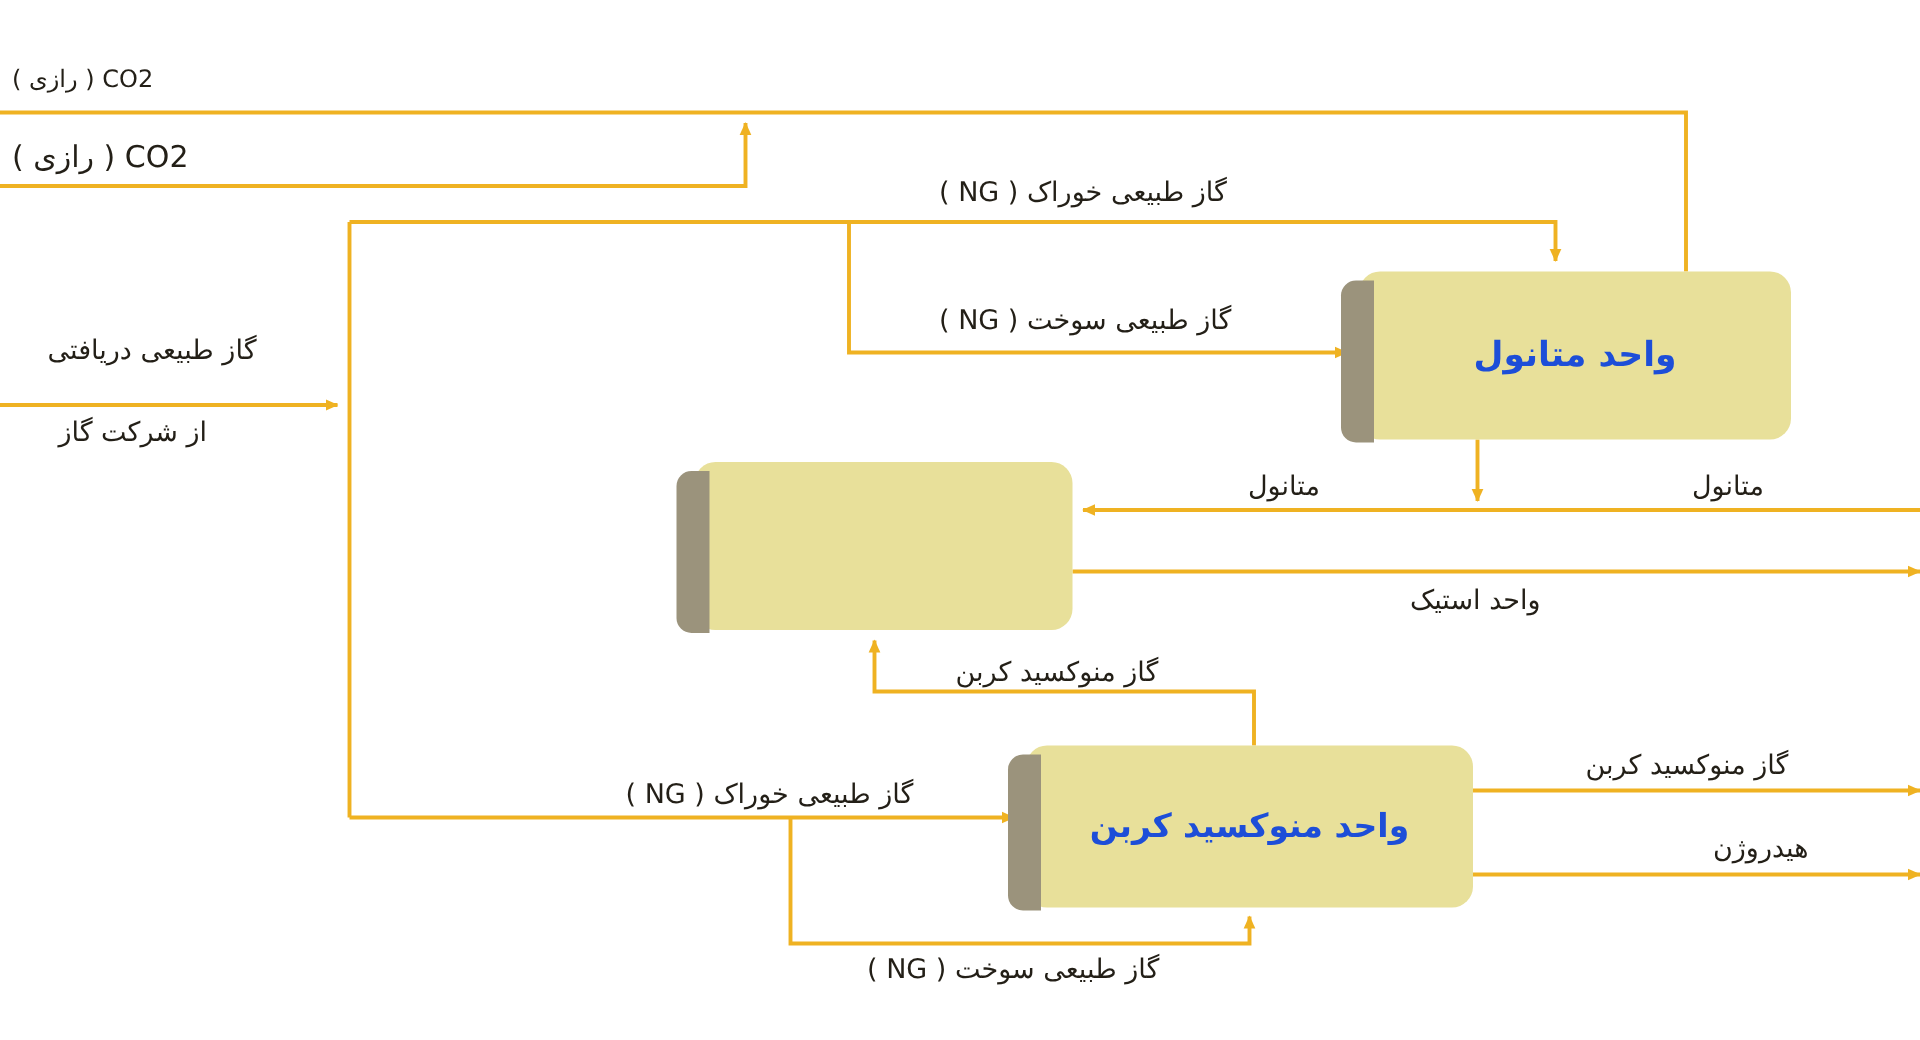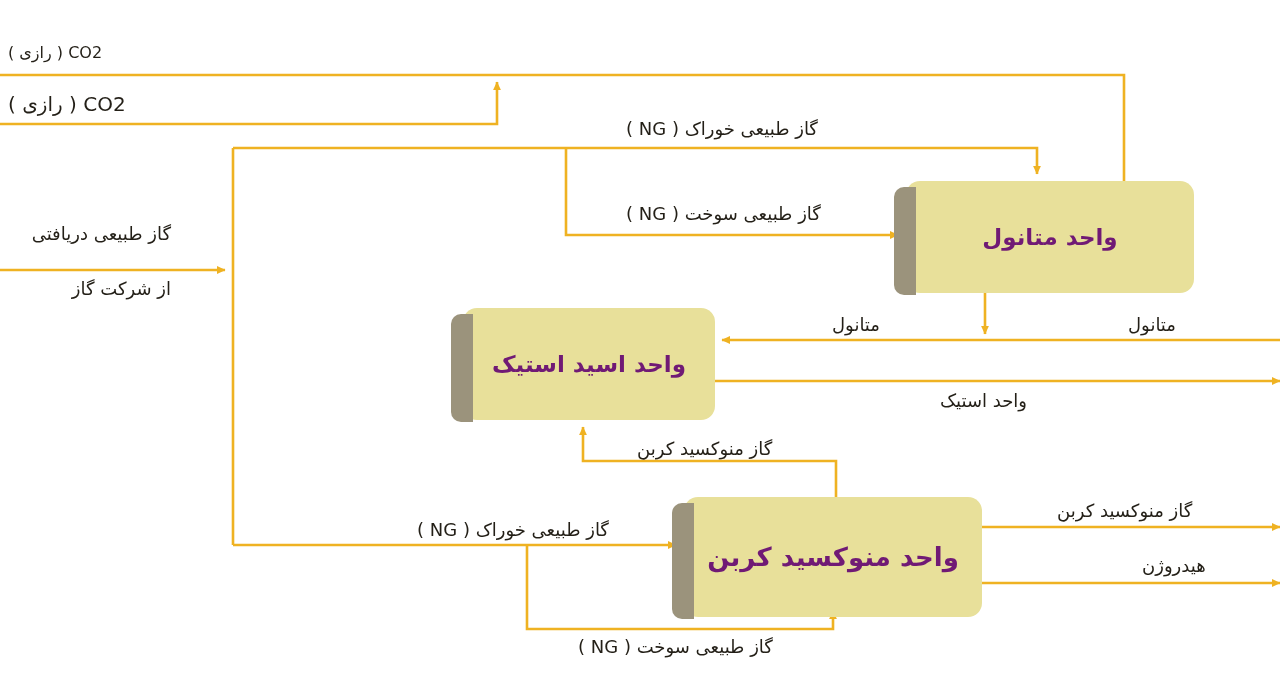--- a/index.html
+++ b/index.html
@@ -9,34 +9,34 @@
   }
   #canvas{position:relative;width:1280px;height:693px;background:#ffffff;}
   #wires{position:absolute;left:0;top:0;width:1280px;height:693px;}
 
   .unit{
     position:absolute;
     background:#e8e09a;
     border-radius:14px;
     box-sizing:border-box;
     display:flex;align-items:center;justify-content:center;
-    color:#701a75;
+    color:#1d4ed8;
     font-weight:bold;
     direction:rtl;
     z-index:3;
   }
   .unit .shadowbar{
     position:absolute;left:-12px;top:6px;bottom:-2px;width:22px;
     background:#9b937c;border-radius:10px 0 0 10px;z-index:-1;
   }
   .unit .ulabel{position:relative;z-index:4;white-space:nowrap;}
 
   #unit-methanol{left:906px;top:181px;width:288px;height:112px;font-size:23px;}
   #unit-acetic{left:463px;top:308px;width:252px;height:112px;font-size:23px;}
-  #unit-co{left:684px;top:497px;width:298px;height:120px;font-size:26px;}
+  #unit-co{left:684px;top:497px;width:298px;height:108px;font-size:22px;}
 
   .lbl{
     position:absolute;
     direction:rtl;
     color:#231f17;
     font-size:18px;
     white-space:nowrap;
     z-index:5;
     line-height:1.25;
   }
@@ -94,34 +94,33 @@
     </g>
   </svg>
 
   <div class="unit" id="unit-methanol">
     <div class="shadowbar"></div>
     <span class="ulabel">واحد متانول</span>
   </div>
 
   <div class="unit" id="unit-acetic">
     <div class="shadowbar"></div>
-    <span class="ulabel">واحد اسید استیک</span>
   </div>
 
   <div class="unit" id="unit-co">
     <div class="shadowbar"></div>
     <span class="ulabel">واحد منوکسید کربن</span>
   </div>
 
   <div class="lbl" style="left:8px;top:43px;font-size:16px;">CO2 ( رازی )</div>
 
   <div class="lbl" style="left:8px;top:92px;font-size:20px;">CO2 ( رازی )</div>
 
   <div class="lbl" style="left:6px;top:223px;width:165px;text-align:right;">گاز طبیعی دریافتی</div>
-  <div class="lbl" style="left:6px;top:278px;width:165px;text-align:right;">از شرکت گاز</div>
+  <div class="lbl" style="left:6px;top:278px;width:165px;text-align:center;">از شرکت گاز</div>
 
   <div class="lbl" style="left:626px;top:118px;">گاز طبیعی خوراک  ( NG )</div>
 
   <div class="lbl" style="left:626px;top:203px;">گاز طبیعی سوخت  ( NG )</div>
 
   <div class="lbl" style="left:832px;top:314px;">متانول</div>
 
   <div class="lbl" style="left:1128px;top:314px;">متانول</div>
 
   <div class="lbl" style="left:940px;top:390px;">واحد استیک</div>

